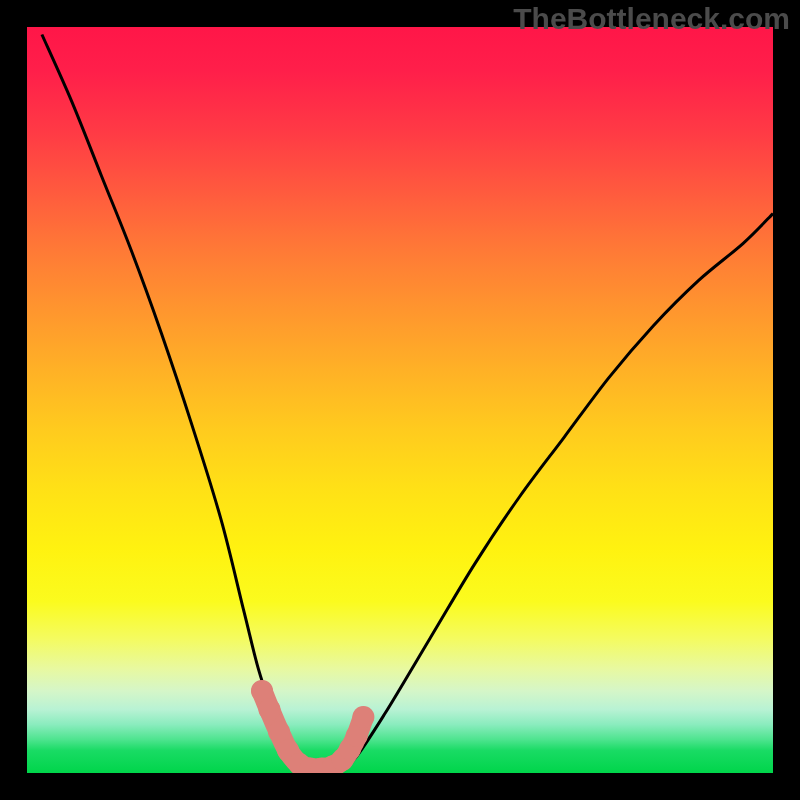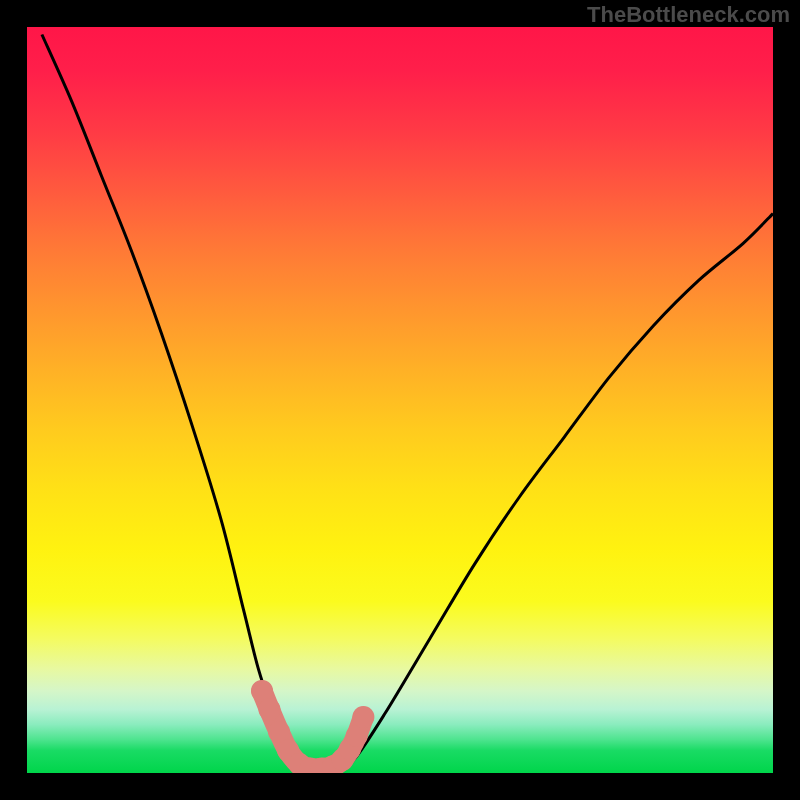--- a/index.html
+++ b/index.html
@@ -48,21 +48,21 @@
       #19db64 97%,
       #00d54a 100%
     );
   }
   .watermark {
     position: absolute;
     top: 2px;
     right: 10px;
     color: #4b4b4b;
     font-family: Arial, Helvetica, sans-serif;
-    font-size: 22px;
+    font-size: 30px;
     font-weight: 600;
     user-select: none;
   }
   svg.curve {
     position: absolute;
     inset: 0;
   }
 </style>
 </head>
 <body>

